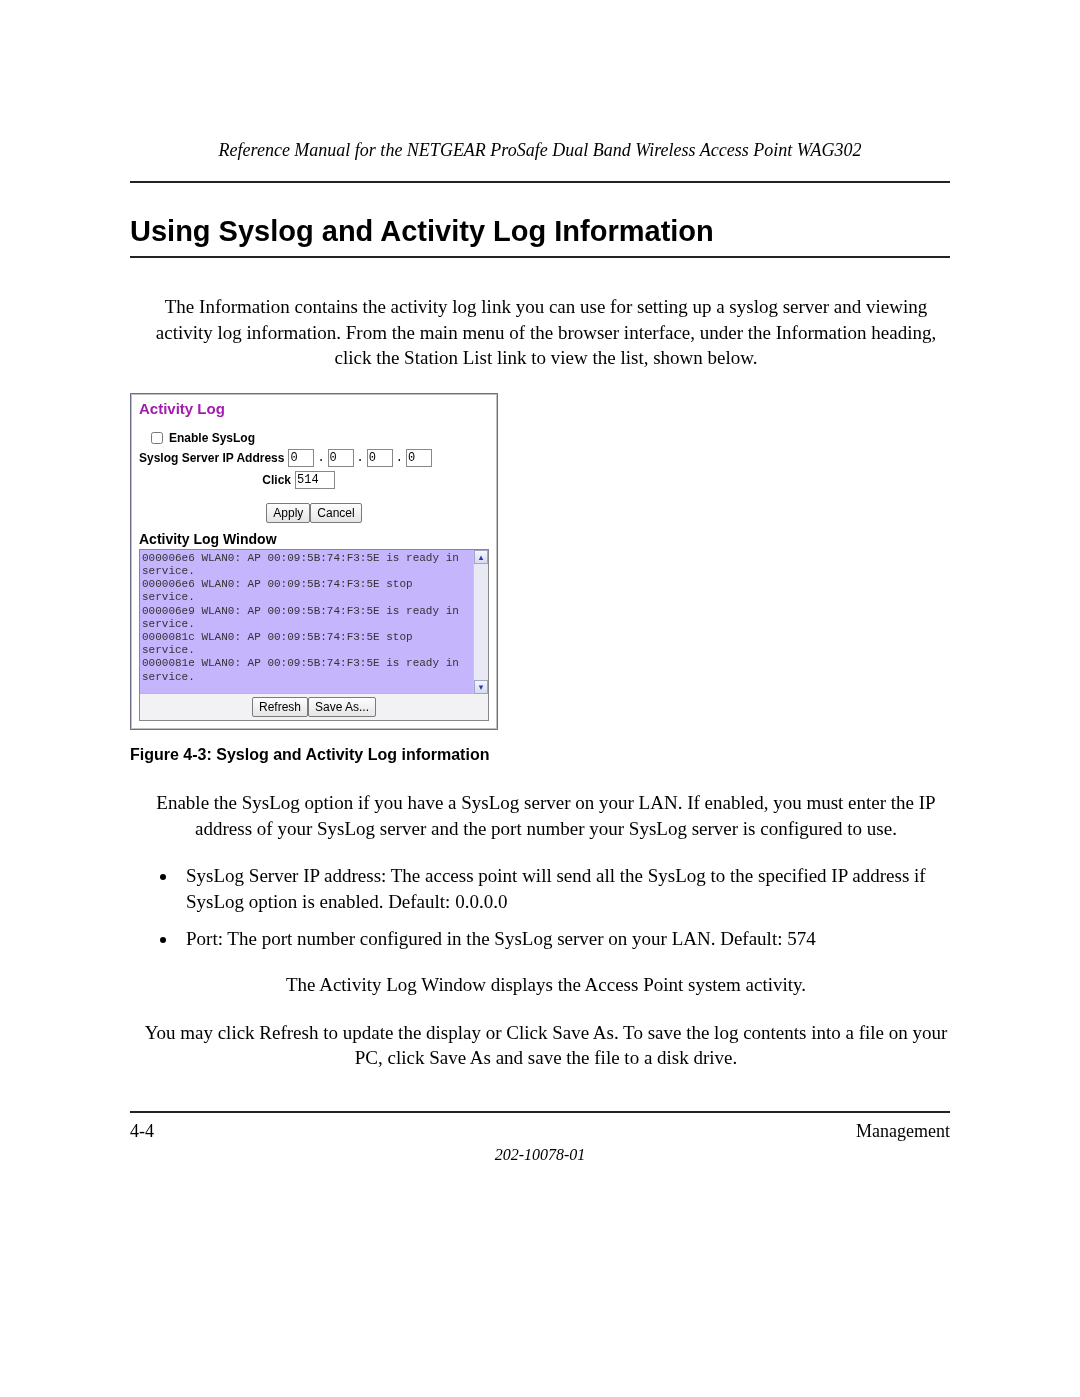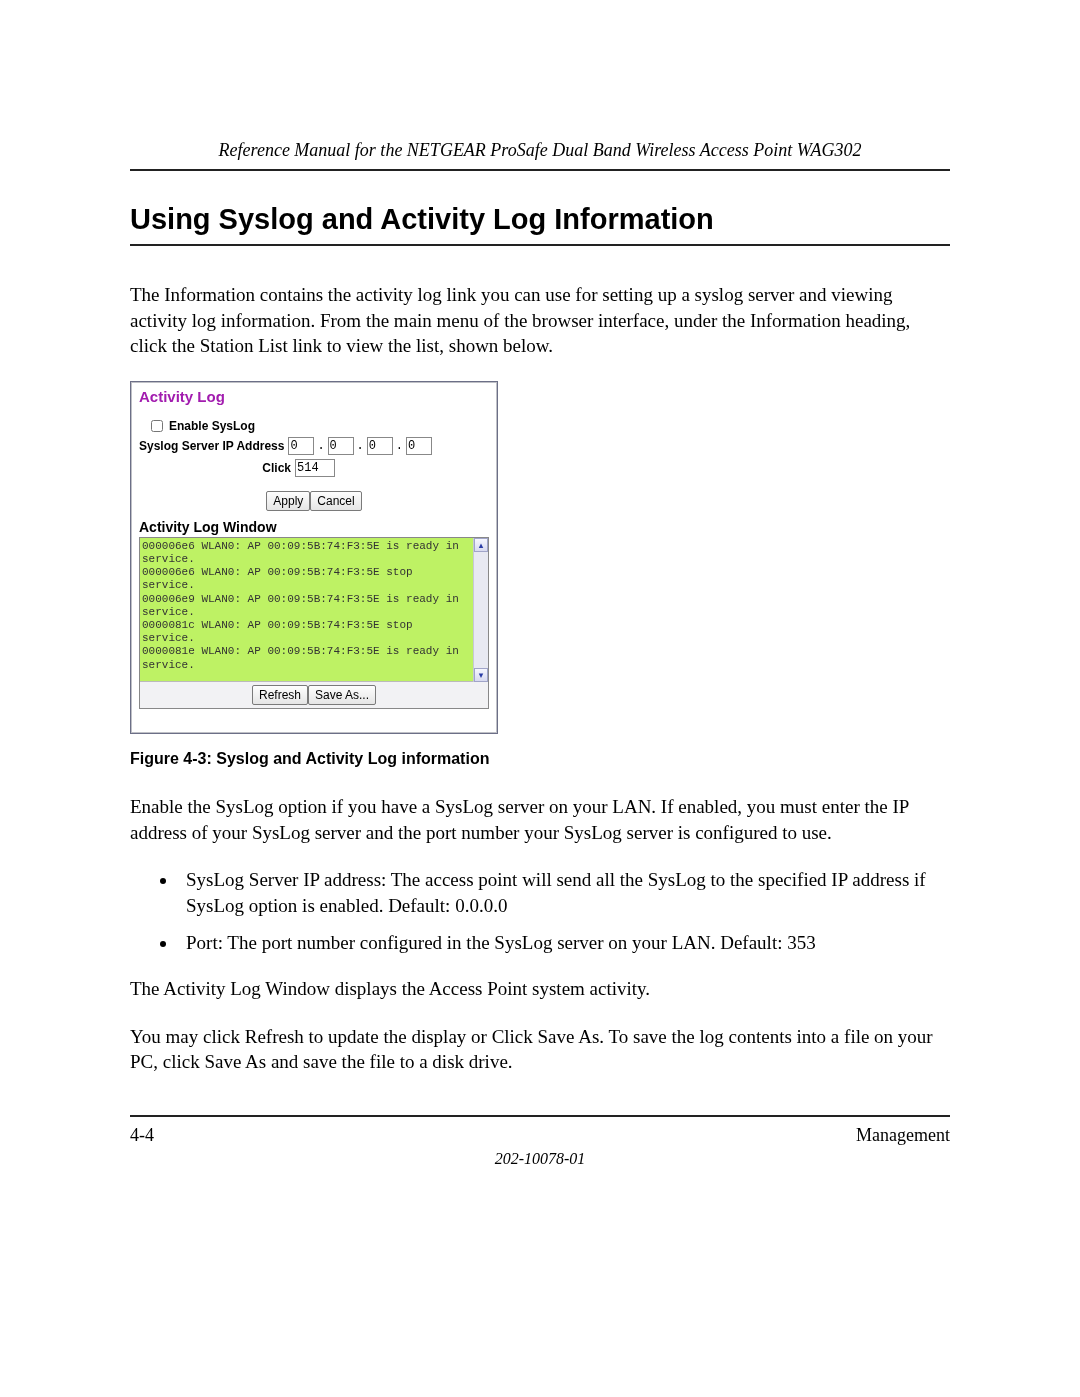--- a/index.html
+++ b/index.html
@@ -14,42 +14,43 @@
     box-sizing: border-box;
     width: 1080px;
     min-height: 1397px;
     padding: 140px 130px 60px 130px;
     position: relative;
   }
   .header-line {
     font-style: italic;
     font-size: 18px;
     text-align: center;
-    margin-bottom: 8px;
+    margin-bottom: 20px;
   }
   .hr-top {
     border: none;
     border-top: 2px solid #222;
     margin: 0 0 32px 0;
   }
   h1.section-title {
     font-family: Arial, Helvetica, sans-serif;
     font-weight: bold;
     font-size: 29px;
     margin: 0 0 8px 0;
   }
   .hr-title {
     border: none;
     border-top: 2px solid #222;
     margin: 0 0 36px 0;
   }
   p.body {
     font-size: 19px;
     line-height: 1.35;
-    margin: 0 0 22px 0;
+    margin: 0 0 22px 12px;
+    text-align: center;
   }
   .figure-caption {
     font-family: Arial, Helvetica, sans-serif;
     font-weight: bold;
     font-size: 16px;
     margin: 16px 0 26px 0;
   }
   ul.bullets {
     font-size: 19px;
     line-height: 1.35;
@@ -70,21 +71,21 @@
     background: #fff;
     box-shadow: 0 0 0 1px #bfc0c6 inset;
   }
   .shot-title {
     color: #a21caf;
     font-weight: bold;
     font-size: 15px;
     padding: 6px 8px 10px 8px;
   }
   .shot-body {
-    padding: 0 8px 24px 8px;
+    padding: 0 8px 8px 8px;
     font-size: 12px;
   }
   .form-row {
     display: flex;
     align-items: center;
     margin: 4px 0;
   }
   .lbl-enable {
     font-weight: bold;
     font-size: 12px;
@@ -137,21 +138,21 @@
   }
   .subhdr {
     font-weight: bold;
     font-size: 14px;
     margin: 8px 0 2px 0;
   }
   .logwin {
     position: relative;
     border: 1px solid #888;
     height: 170px;
-    background: #bef264;
+    background: #c4b5fd;
     display: flex;
     flex-direction: column;
     overflow: hidden;
   }
   .logtxt {
     flex: 1;
     font-family: "Courier New", monospace;
     font-size: 11px;
     line-height: 1.2;
     white-space: pre-wrap;
@@ -270,21 +271,21 @@
       </div>
     </div>
   </div>
 
   <div class="figure-caption">Figure 4-3:  Syslog and Activity Log information</div>
 
   <p class="body">Enable the SysLog option if you have a SysLog server on your LAN. If enabled, you must enter the IP address of your SysLog server and the port number your SysLog server is configured to use.</p>
 
   <ul class="bullets">
     <li>SysLog Server IP address: The access point will send all the SysLog to the specified IP address if SysLog option is enabled. Default: 0.0.0.0</li>
-    <li>Port: The port number configured in the SysLog server on your LAN. Default: 353</li>
+    <li>Port: The port number configured in the SysLog server on your LAN. Default: 574</li>
   </ul>
 
   <p class="body">The Activity Log Window displays the Access Point system activity.</p>
   <p class="body">You may click Refresh to update the display or Click Save As. To save the log contents into a file on your PC, click Save As and save the file to a disk drive.</p>
 
   <hr class="hr-bottom">
   <div class="footer-row">
     <span>4-4</span>
     <span>Management</span>
   </div>

